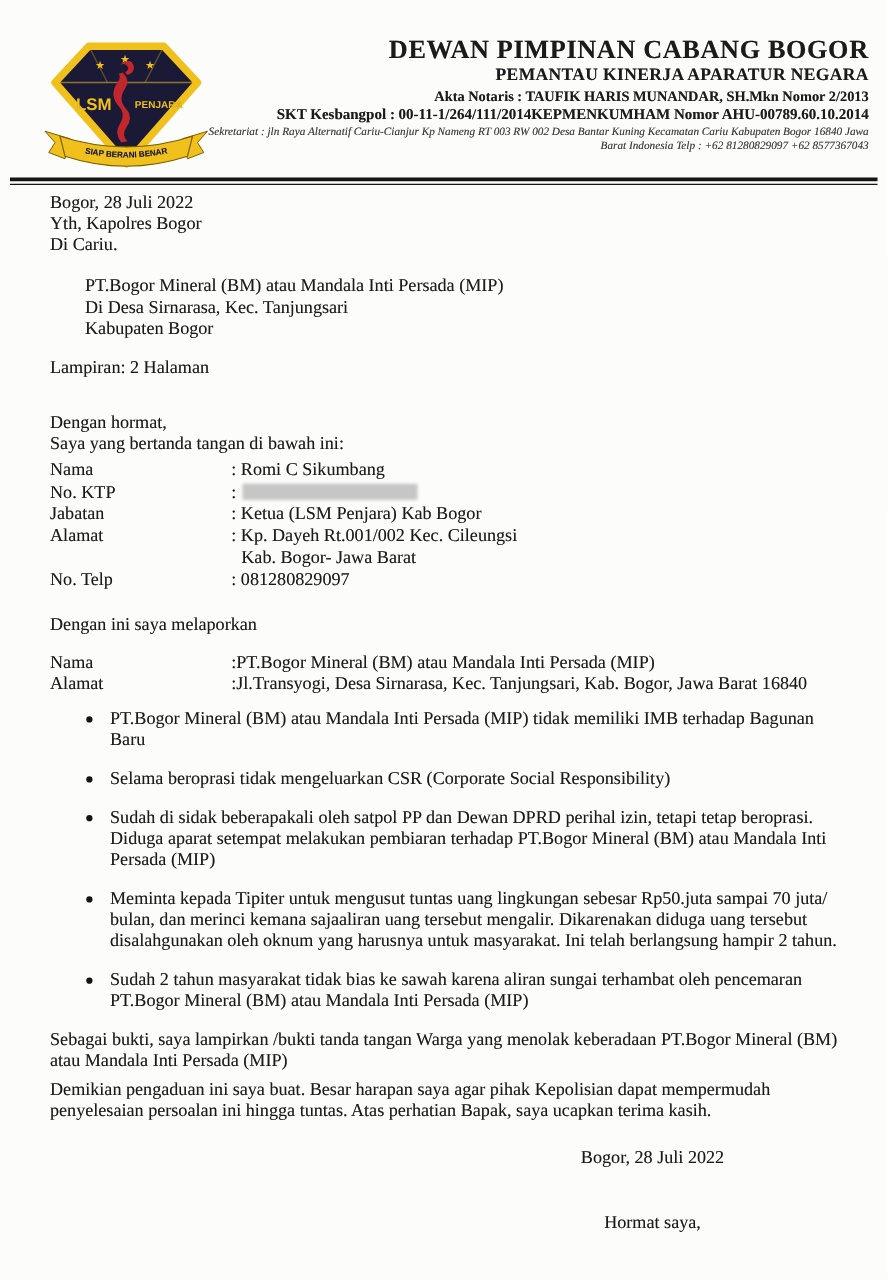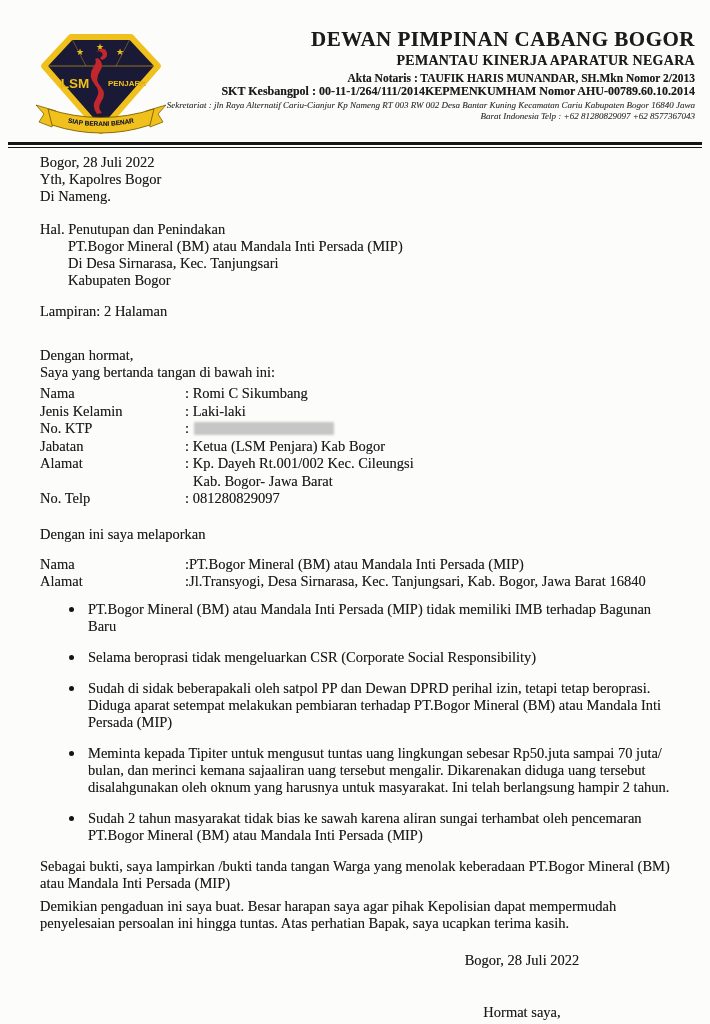--- a/index.html
+++ b/index.html
@@ -101,45 +101,40 @@
     </div>
   </div>
 
   <div class="rule"></div>
 
   <div class="content">
 
     <div>
       <div class="line">Bogor, 28 Juli 2022</div>
       <div class="line">Yth, Kapolres Bogor</div>
-      <div class="line">Di Nameng.</div>
+      <div class="line">Di Cariu.</div>
     </div>
 
     <div class="subject">
-      <div>Hal. Penutupan dan Penindakan</div>
       <div class="ind">PT.Bogor Mineral (BM) atau Mandala Inti Persada (MIP)</div>
       <div class="ind">Di Desa Sirnarasa, Kec. Tanjungsari</div>
       <div class="ind">Kabupaten Bogor</div>
     </div>
 
     <div class="lampiran">Lampiran: 2 Halaman</div>
 
     <div class="salutation">
       <div>Dengan hormat,</div>
       <div>Saya yang bertanda tangan di bawah ini:</div>
     </div>
 
     <div class="identity">
       <div class="kv">
         <span class="k">Nama</span>
         <span class="v">: Romi C Sikumbang</span>
-      </div>
-      <div class="kv">
-        <span class="k">Jenis Kelamin</span>
-        <span class="v">: Laki-laki</span>
       </div>
       <div class="kv">
         <span class="k">No. KTP</span>
         <span class="v"><span>:</span><span class="redaction"></span></span>
       </div>
       <div class="kv">
         <span class="k">Jabatan</span>
         <span class="v">: Ketua (LSM Penjara) Kab Bogor</span>
       </div>
       <div class="kv">

